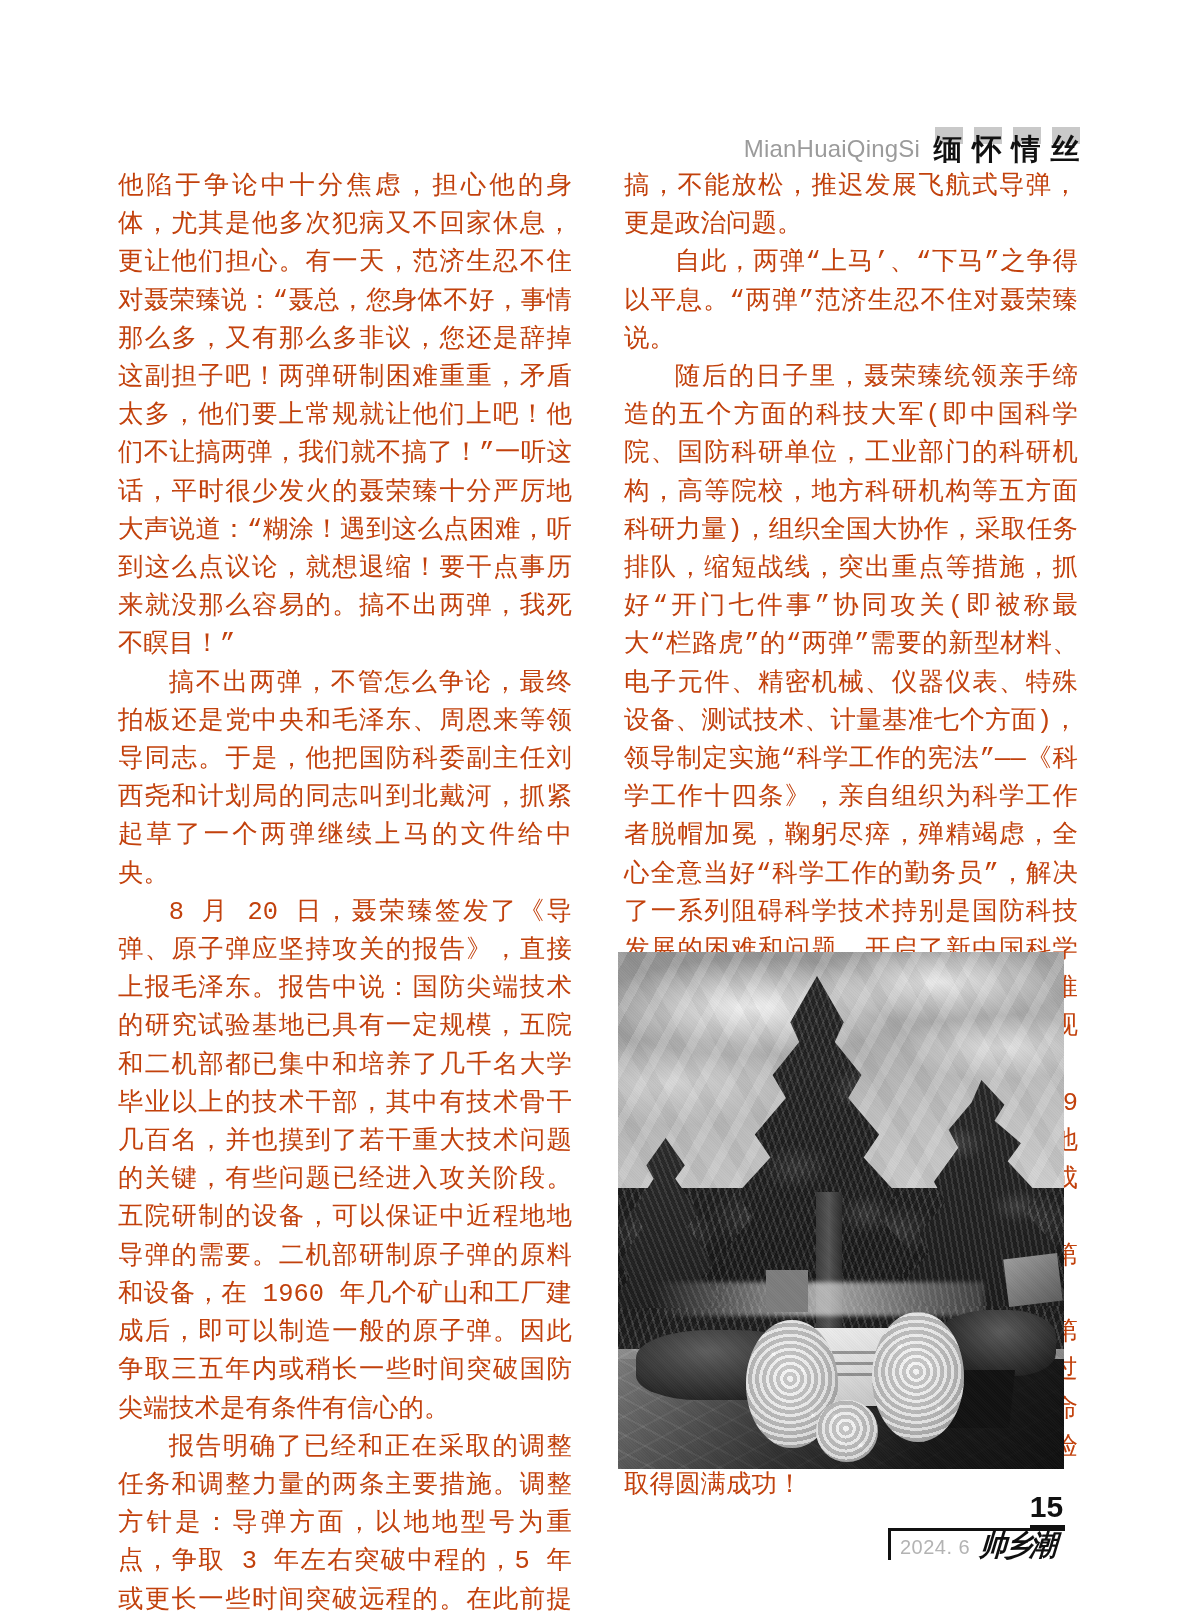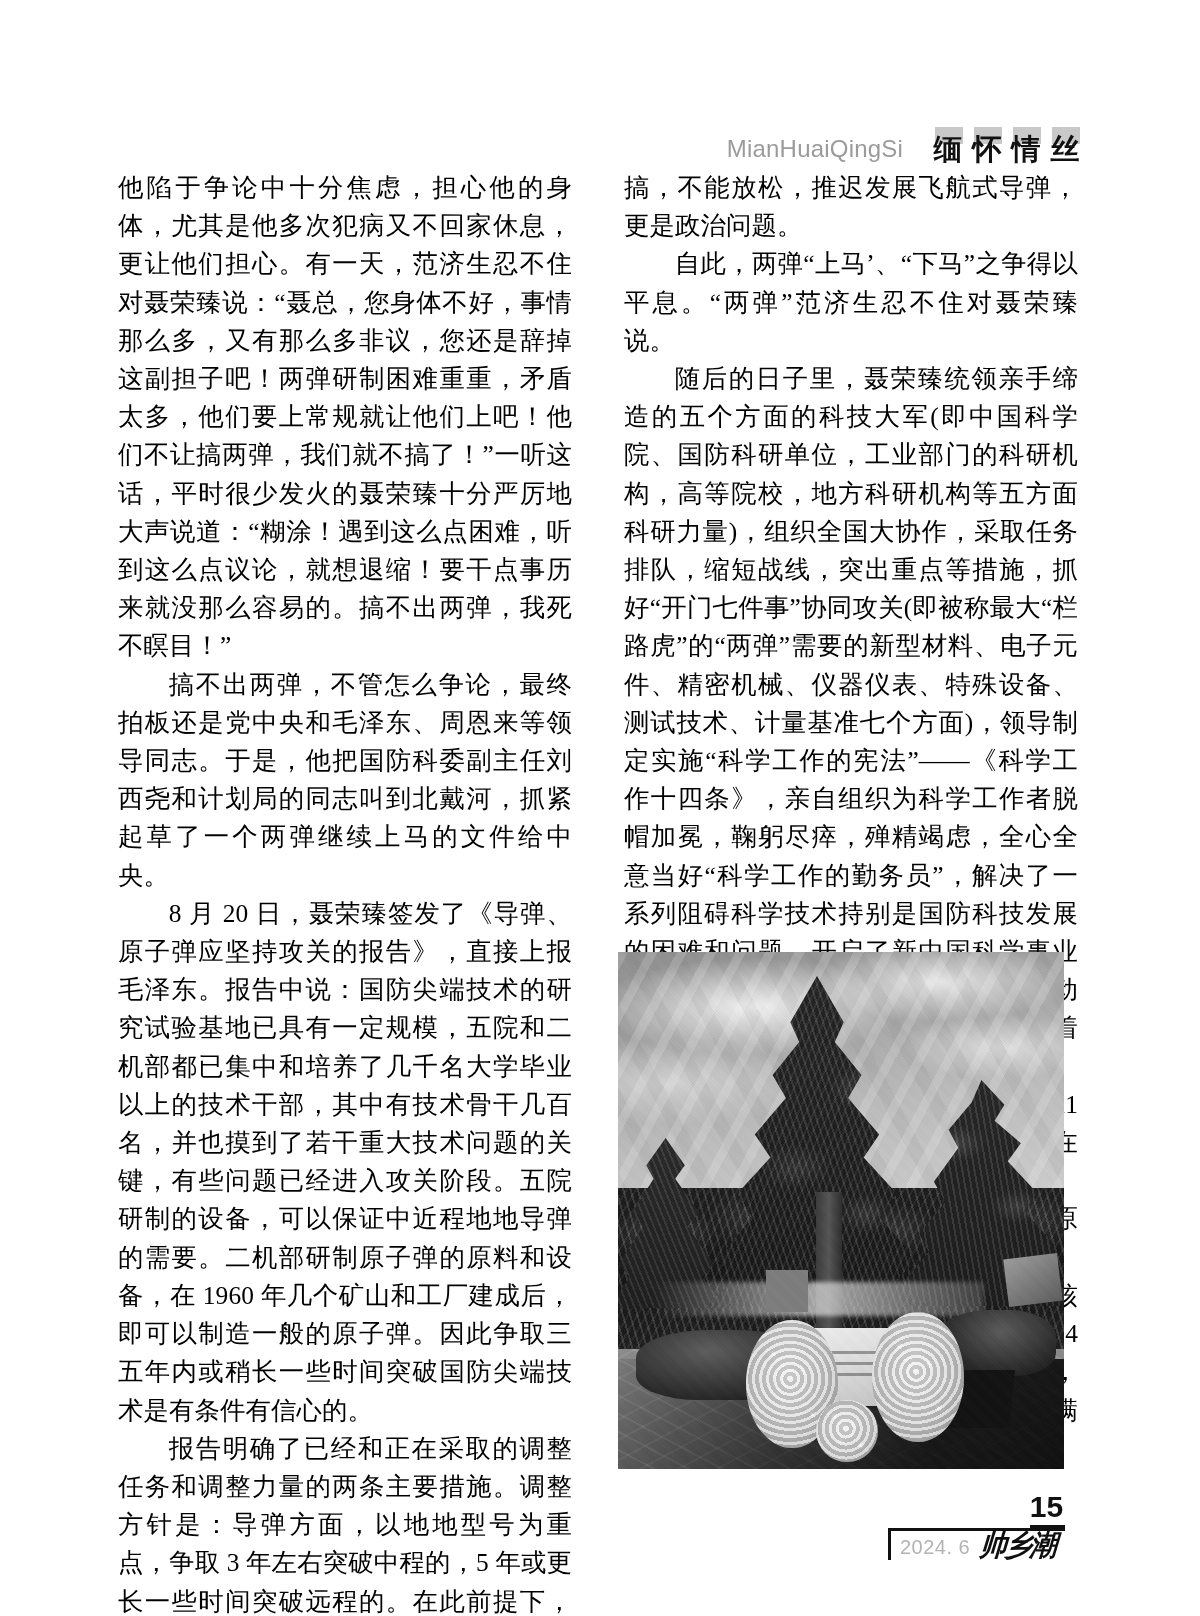--- a/index.html
+++ b/index.html
@@ -23,21 +23,21 @@
     background: #ffffff;
   }
 
   
   .runhead {
     position: absolute;
     top: 124px;
     right: 120px;
     display: flex;
     align-items: flex-end;
-    gap: 30px;
+    gap: 13px;
     height: 40px;
   }
   .runhead-pinyin {
     font-family: "Liberation Sans", "DejaVu Sans", sans-serif;
     font-size: 24px;
     letter-spacing: 0.2px;
     color: #9b9b9b;
     line-height: 1;
     padding-bottom: 3px;
   }
@@ -87,22 +87,22 @@
     width: 454px;
   }
   .col p {
     margin: 0;
     font-size: 25.4px;
     line-height: 38.2px;
     text-align: justify;
     text-justify: inter-ideograph;
     text-indent: 2em;
     letter-spacing: 0.1px;
-    font-family: Liberation Serif, serif;
-    color: #000000;
+    font-family: Liberation Mono, monospace;
+    color: #c2410c;
   }
   .col p.noindent {
     text-indent: 0;
   }
 
   
   .photo-wrap {
     position: absolute;
     left: 618px;
     top: 952px;

